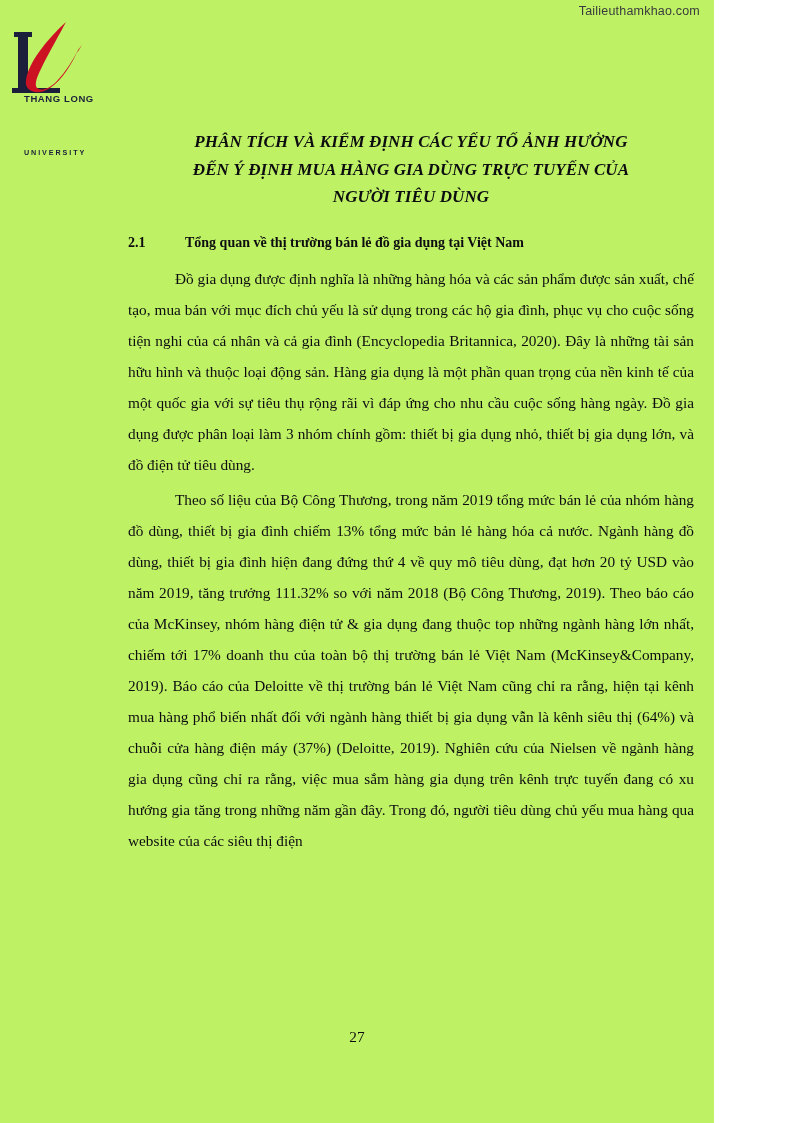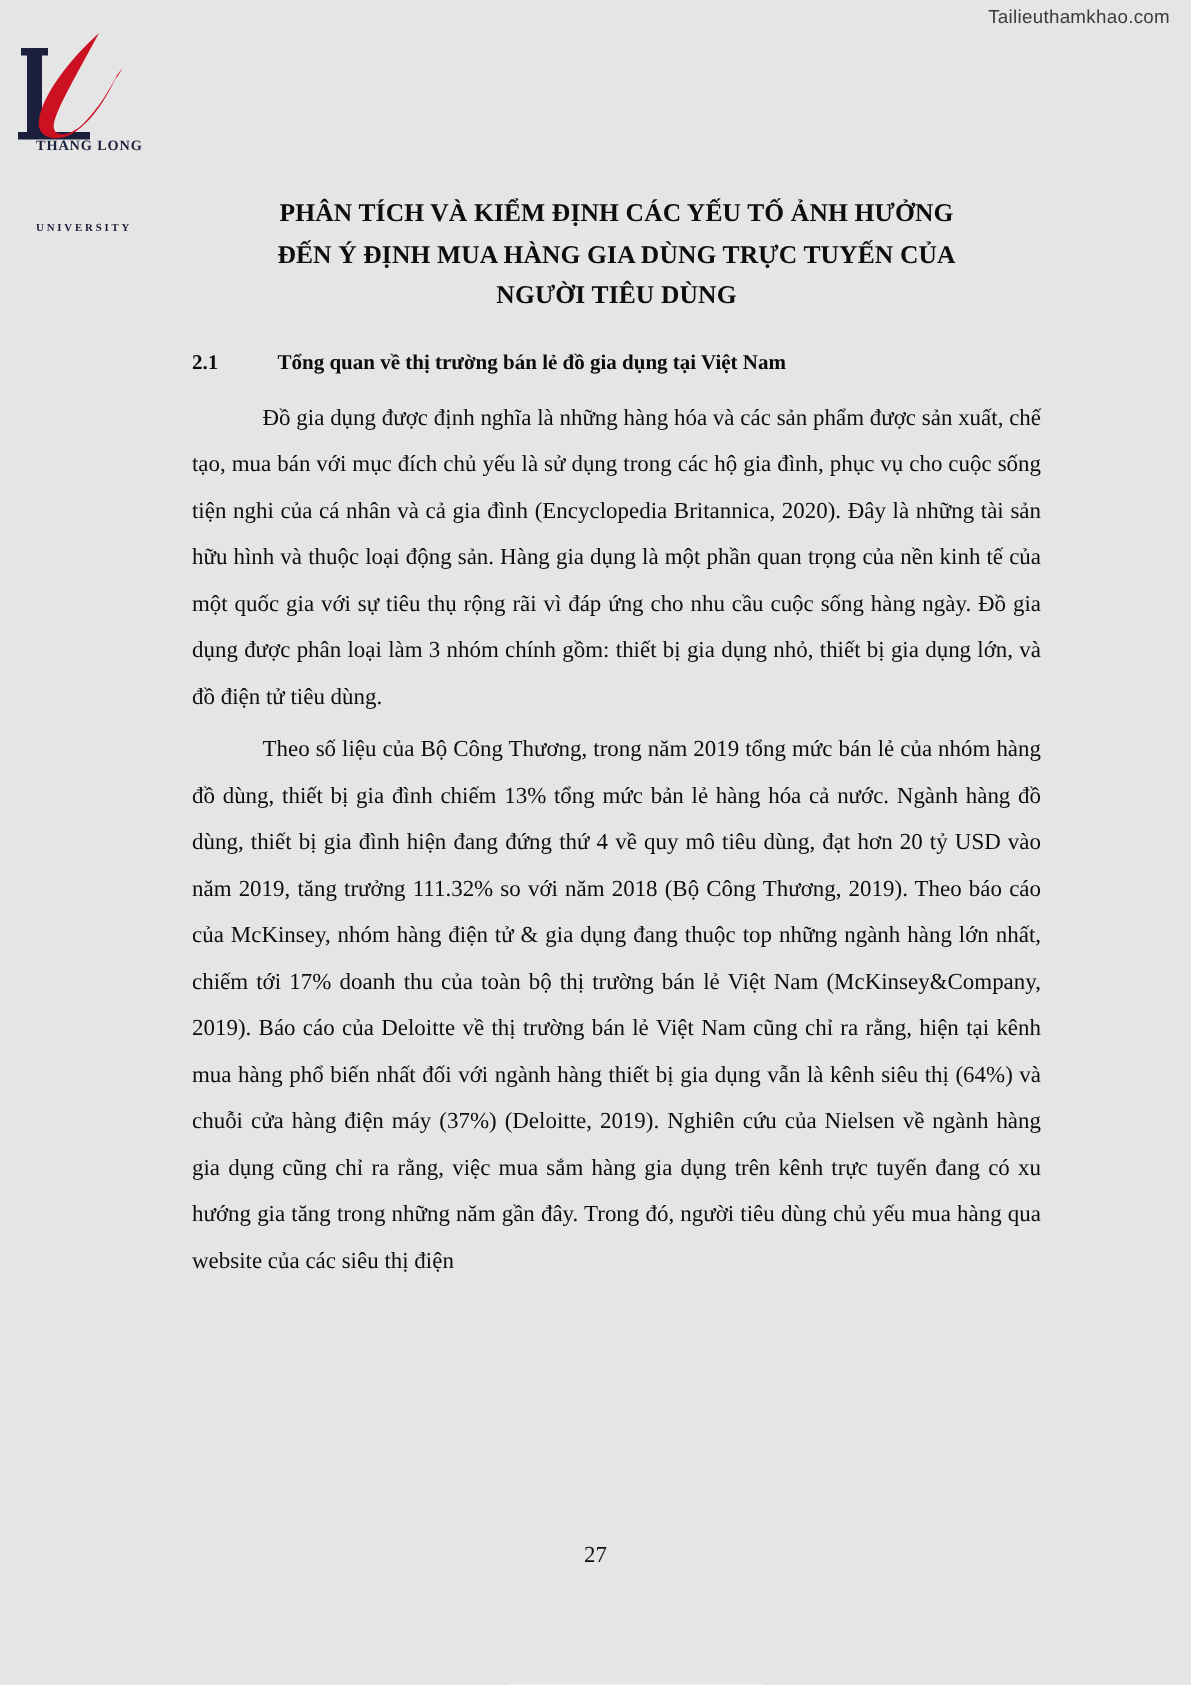--- a/index.html
+++ b/index.html
@@ -2,23 +2,23 @@
 <html><head>
 <meta charset="utf-8">
 <style>
   html, body {
     margin: 0;
     padding: 0;
     background: #ffffff;
   }
   .page {
     position: relative;
-    width: 794px;
+    width: 714px;
     height: 1123px;
-    background: #e5e5e5;
+    background: #bef264;
     overflow: hidden;
     font-family: "Liberation Serif", "DejaVu Serif", serif;
     color: #0d0d10;
   }
 
   
   .watermark {
     position: absolute;
     top: 4px;
     right: 14px;
@@ -37,21 +37,21 @@
     width: 104px;
     height: 92px;
   }
   .logo svg { display: block; }
   .logo-text {
     position: absolute;
     left: 16px;
     top: 76px;
     width: 86px;
     text-align: left;
-    font-family: Liberation Serif, serif;
+    font-family: Liberation Sans, sans-serif;
     color: #1b1f3b;
     line-height: 1.05;
   }
   .logo-name {
     font-size: 9.5px;
     font-weight: bold;
     letter-spacing: 0.6px;
   }
   .logo-sub {
     font-size: 7.2px;
@@ -78,21 +78,21 @@
     letter-spacing: 0.3px;
     line-height: 1.0;
   }
   .chapter-title {
     font-size: 17px;
     font-weight: bold;
     line-height: 1.62;
     margin-top: 9px;
     letter-spacing: 0.1px;
   }
-  .chapter-title span { display: block; white-space: nowrap; }
+  .chapter-title span { display: block; white-space: nowrap; font-style: italic; }
 
   .section-heading {
     margin-top: 24px;
     font-size: 14px;
     font-weight: bold;
     display: flex;
     align-items: flex-end;
     white-space: nowrap;
   }
   .section-num { width: 57px; flex: 0 0 57px; }

